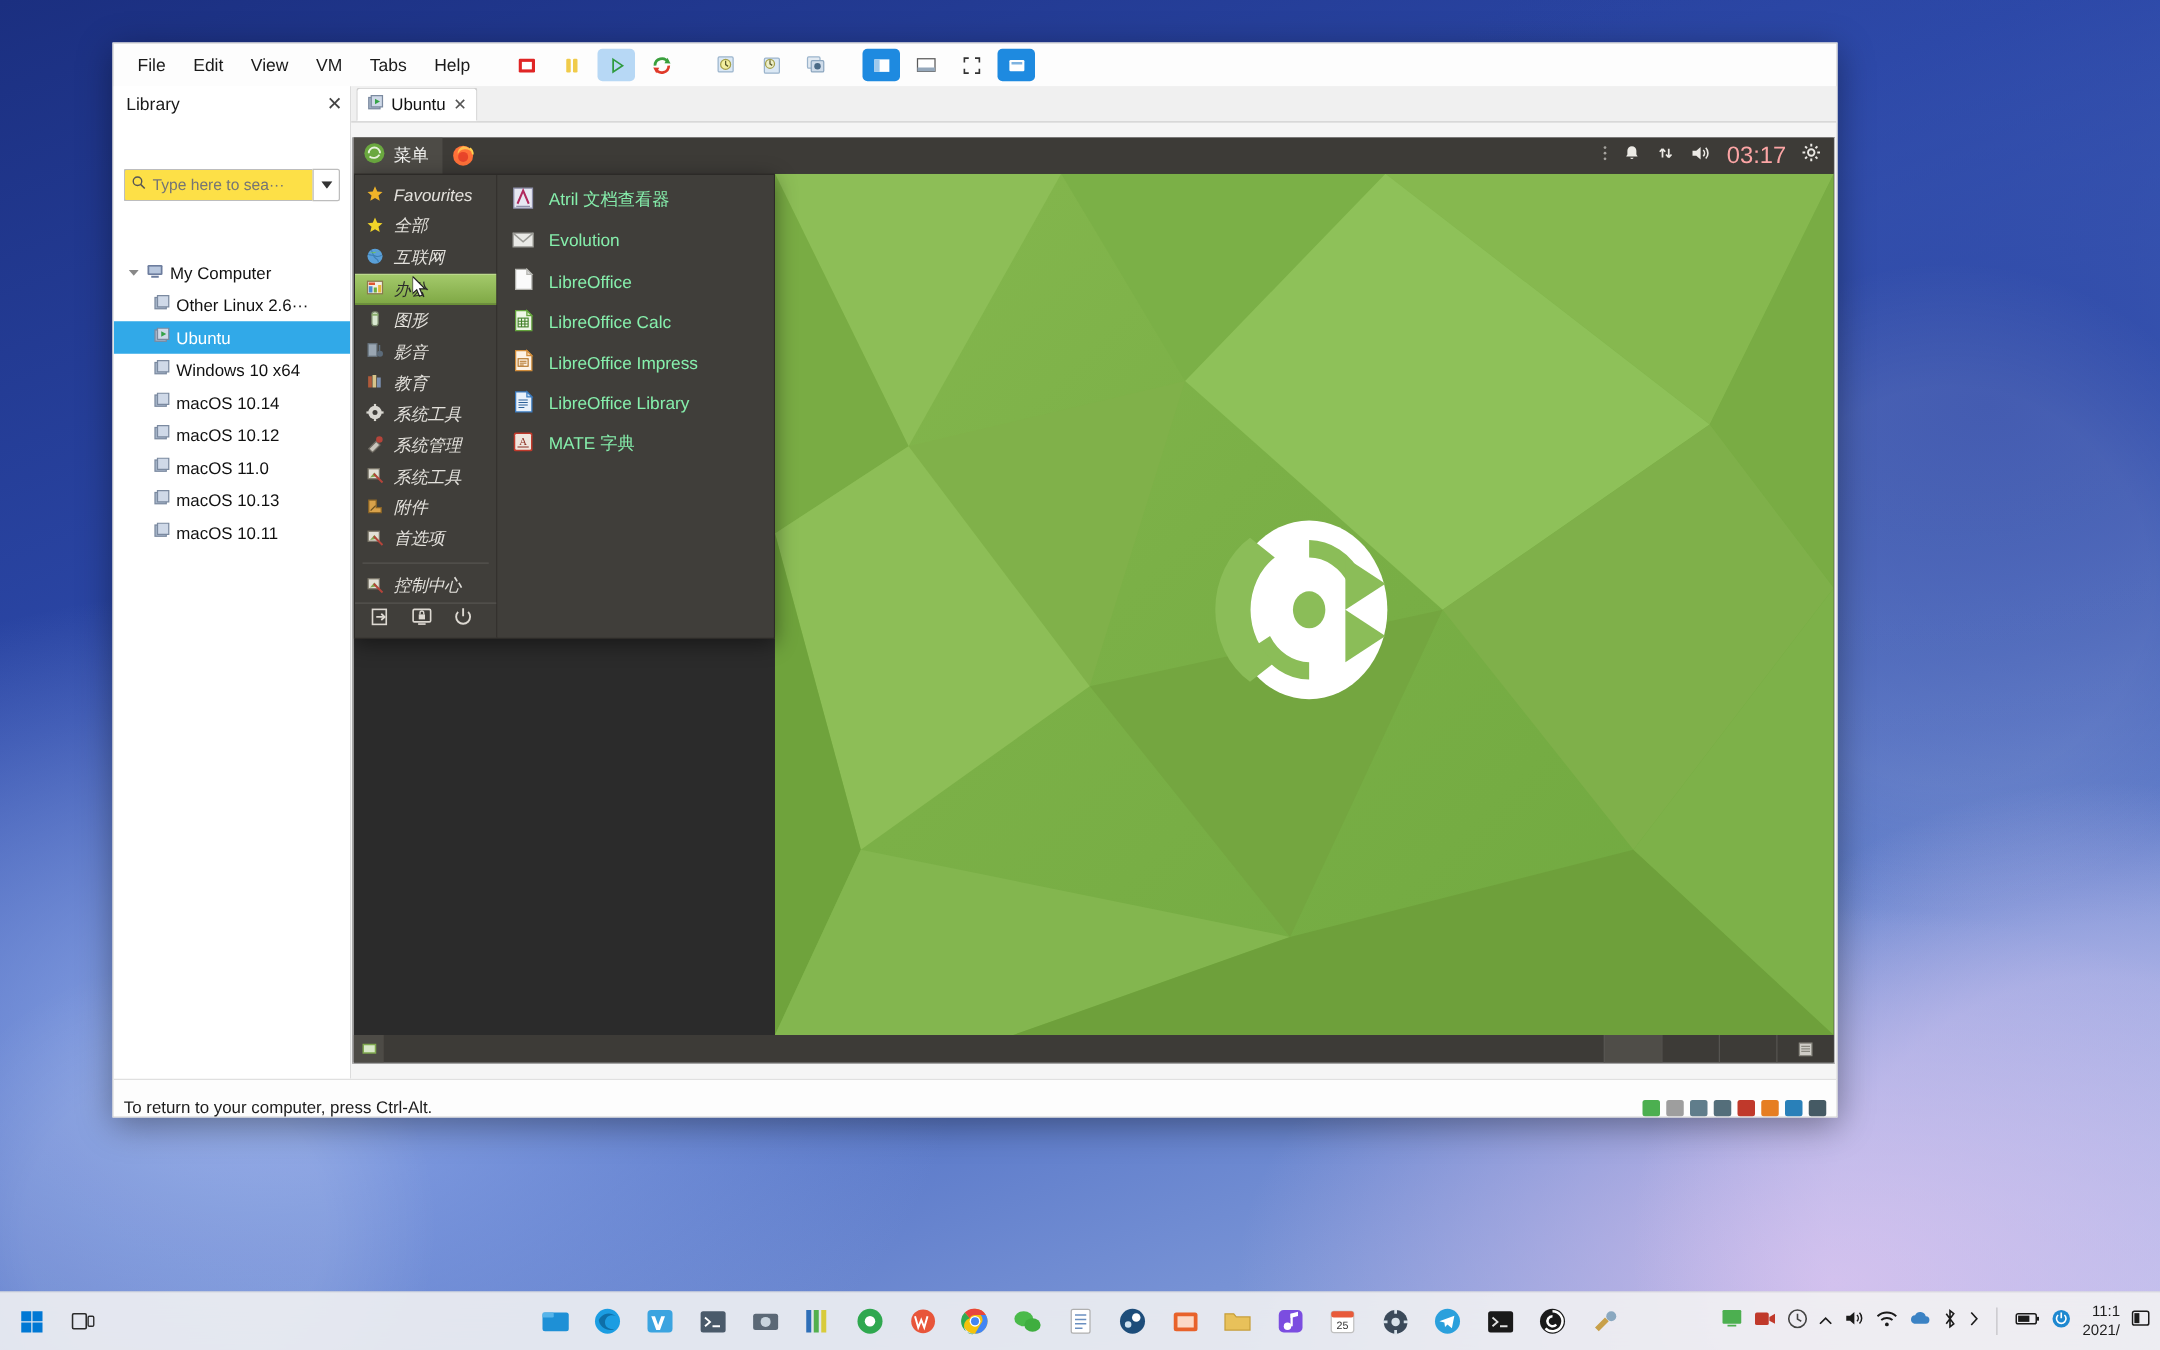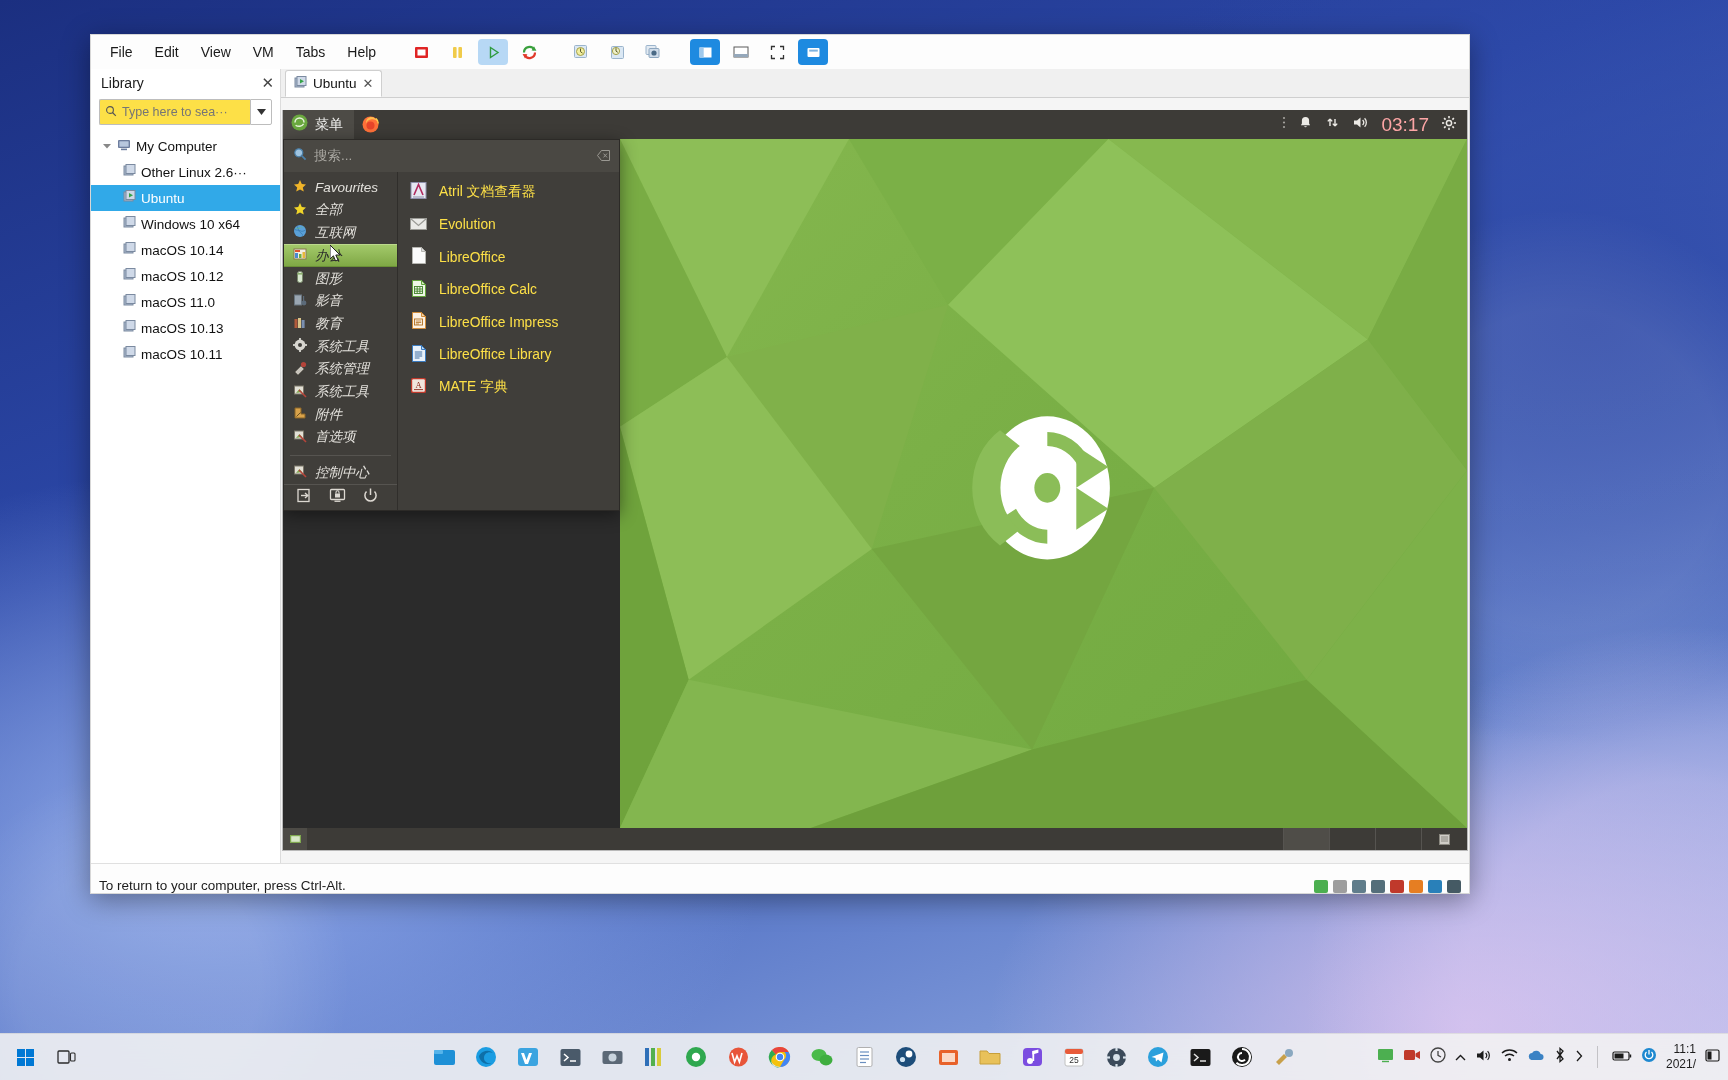--- a/index.html
+++ b/index.html
@@ -39,21 +39,21 @@
   .menubar{ height:34px; display:flex; align-items:center; padding:0 10px; gap:4px; flex:none; }
   .menu-item{ font-size:14px; color:#1a1a1a; padding:3px 9px; border-radius:3px; cursor:default; }
   .tb-sep{ width:12px; }
   .tbbtn{ width:30px; height:26px; display:flex; align-items:center; justify-content:center; border-radius:4px; margin:0 1px; }
   .tbbtn.active{ background:#b7d8f5; }
   .tbbtn.blue{ background:#1e8ae0; }
 
   .body-row{ flex:1; display:flex; min-height:0; }
 
   
-  .library{ width:190px; border-right:1px solid #dcdcdc; display:flex; flex-direction:column; background:#fff; }
+  .library{ width:190px; border-right:1px solid #dcdcdc; display:flex; flex-direction:column; background:#fff;gap:36px; }
   .lib-head{ height:28px; display:flex; align-items:center; padding:0 6px 0 10px; }
   .lib-head .lh-title{ font-size:14px; color:#1a1a1a; flex:1; }
   .lib-head .lh-x{ font-size:15px; color:#444; cursor:pointer; }
   .lib-search{ margin:2px 8px 6px 8px; height:26px; display:flex; }
   .lib-search .sbox{
     flex:1; border:1px solid #bdbdbd; border-right:none; background:#fde047;
     display:flex; align-items:center; gap:5px; padding:12px 5px; border-radius:2px 0 0 2px;
   }
   .lib-search .sbox input{
     border:none; outline:none; font-size:12.5px; color:#777; width:100%;
@@ -98,21 +98,21 @@
   .mm-search{ height:32px; display:flex; align-items:center; gap:7px; padding:0 9px; background:#4a4843; }
   .mm-search .ph{ color:#a9a7a1; font-size:13.5px; }
   .mm-search .clr{ margin-left:auto; color:#8f8d88; font-size:13px; }
   .mm-body{ flex:1; display:flex; min-height:0; }
   .mm-cats{ width:114px; background:#403e3a; border-right:1px solid #302e2b; display:flex; flex-direction:column; padding-top:4px;font-style:italic; }
   .cat{ height:32px; display:flex; align-items:center; gap:8px; padding-left:9px; color:#e3e1dc; font-size:13.5px; }
   .cat.sel{ background:linear-gradient(180deg,#a3c96a,#7fa845); color:#2c2c2c; border-top:1px solid #bcd98c; border-bottom:1px solid #6a9036; }
   .cat-sep{ height:1px; background:#565450; margin:6px 6px; }
   .mm-actions{ height:36px; display:flex; align-items:center; gap:16px; padding-left:12px; border-top:1px solid #565450; }
   .mm-apps{ flex:1; background:#403e3a; padding-top:4px; overflow:hidden; }
-  .app{ height:32.5px; display:flex; align-items:center; gap:11px; padding-left:11px; color:#fde047; font-size:13.8px; }
+  .app{ height:32.5px; display:flex; align-items:center; gap:11px; padding-left:11px; color:#86efac; font-size:13.8px; }
 
   
   .wall{ position:absolute; left:337px; right:0; top:29px; bottom:22px; overflow:hidden;
          background:linear-gradient(135deg,#86b84f 0%,#7bb047 40%,#6fa83f 100%); }
   .wall svg{ position:absolute; inset:0; width:100%; height:100%; }
 
   
   .mbottom{ position:absolute; left:0; right:0; bottom:0; height:22px; background:#3d3b37; display:flex; align-items:center; }
   .mb-left{ width:24px; height:22px; display:flex; align-items:center; justify-content:center; background:#4d4b46; }
   .mb-ws{ margin-left:auto; display:flex; }
@@ -431,36 +431,20 @@
                     <line x1="11.4" y1="11.4" x2="12.9" y2="12.9"></line>
                     <line x1="12.9" y1="3.1" x2="11.4" y2="4.6"></line>
                     <line x1="4.6" y1="11.4" x2="3.1" y2="12.9"></line>
                   </g>
                 </svg>
             </span>
           </div>
         </div>
 
         <div class="mmpop">
-          <div class="mm-search">
-            <span>
-              <svg width="14" height="14" viewBox="0 0 14 14">
-                  <circle cx="5.8" cy="5.8" r="4" fill="#9fc4e0" stroke="#4a7fa8" stroke-width="1.2"></circle>
-                  <line x1="8.9" y1="8.9" x2="12.6" y2="12.6" stroke="#4a7fa8" stroke-width="1.8"></line>
-                </svg>
-            </span>
-            <span class="ph">搜索...</span>
-            <span class="clr">
-              <svg width="13" height="11" viewBox="0 0 13 11">
-                  <polygon points="4.5,0.5 12.5,0.5 12.5,10.5 4.5,10.5 0.5,5.5" fill="none" stroke="#9a9892" stroke-width="1"></polygon>
-                  <line x1="6.5" y1="3.6" x2="10" y2="7.4" stroke="#9a9892" stroke-width="1"></line>
-                  <line x1="10" y1="3.6" x2="6.5" y2="7.4" stroke="#9a9892" stroke-width="1"></line>
-                </svg>
-            </span>
-          </div>
 
           <div class="mm-body">
             <div class="mm-cats">
               <div class="cat">
                 <span><svg width="14" height="14" viewBox="0 0 14 14">
                       <polygon points="7,1 8.8,5.1 13,5.5 9.8,8.4 10.8,12.6 7,10.4 3.2,12.6 4.2,8.4 1,5.5 5.2,5.1" fill="#f0b429"></polygon>
                     </svg></span>
                 <span>Favourites</span>
               </div>
               <div class="cat">

